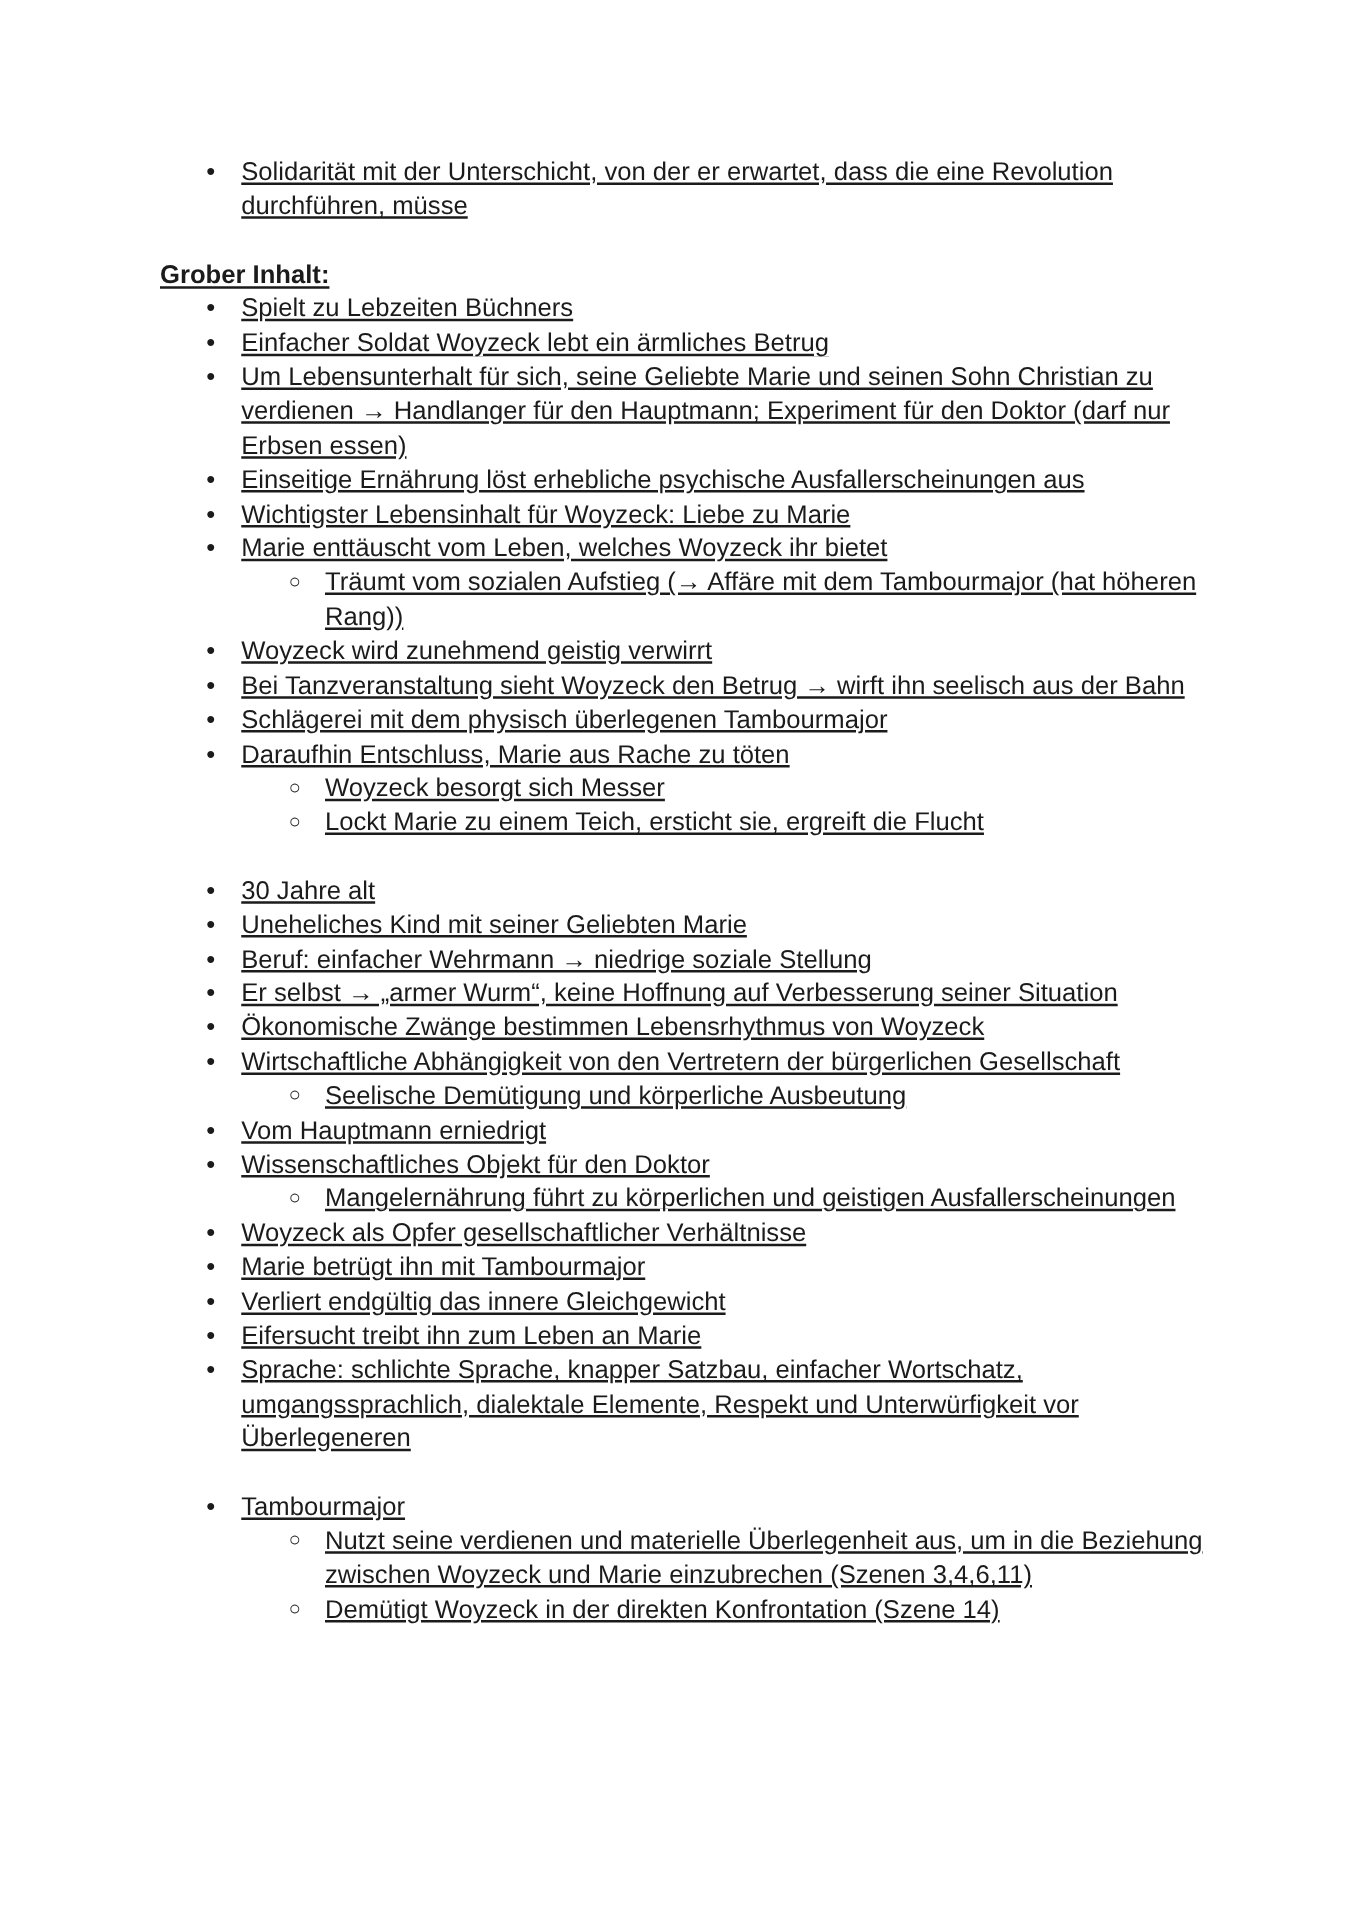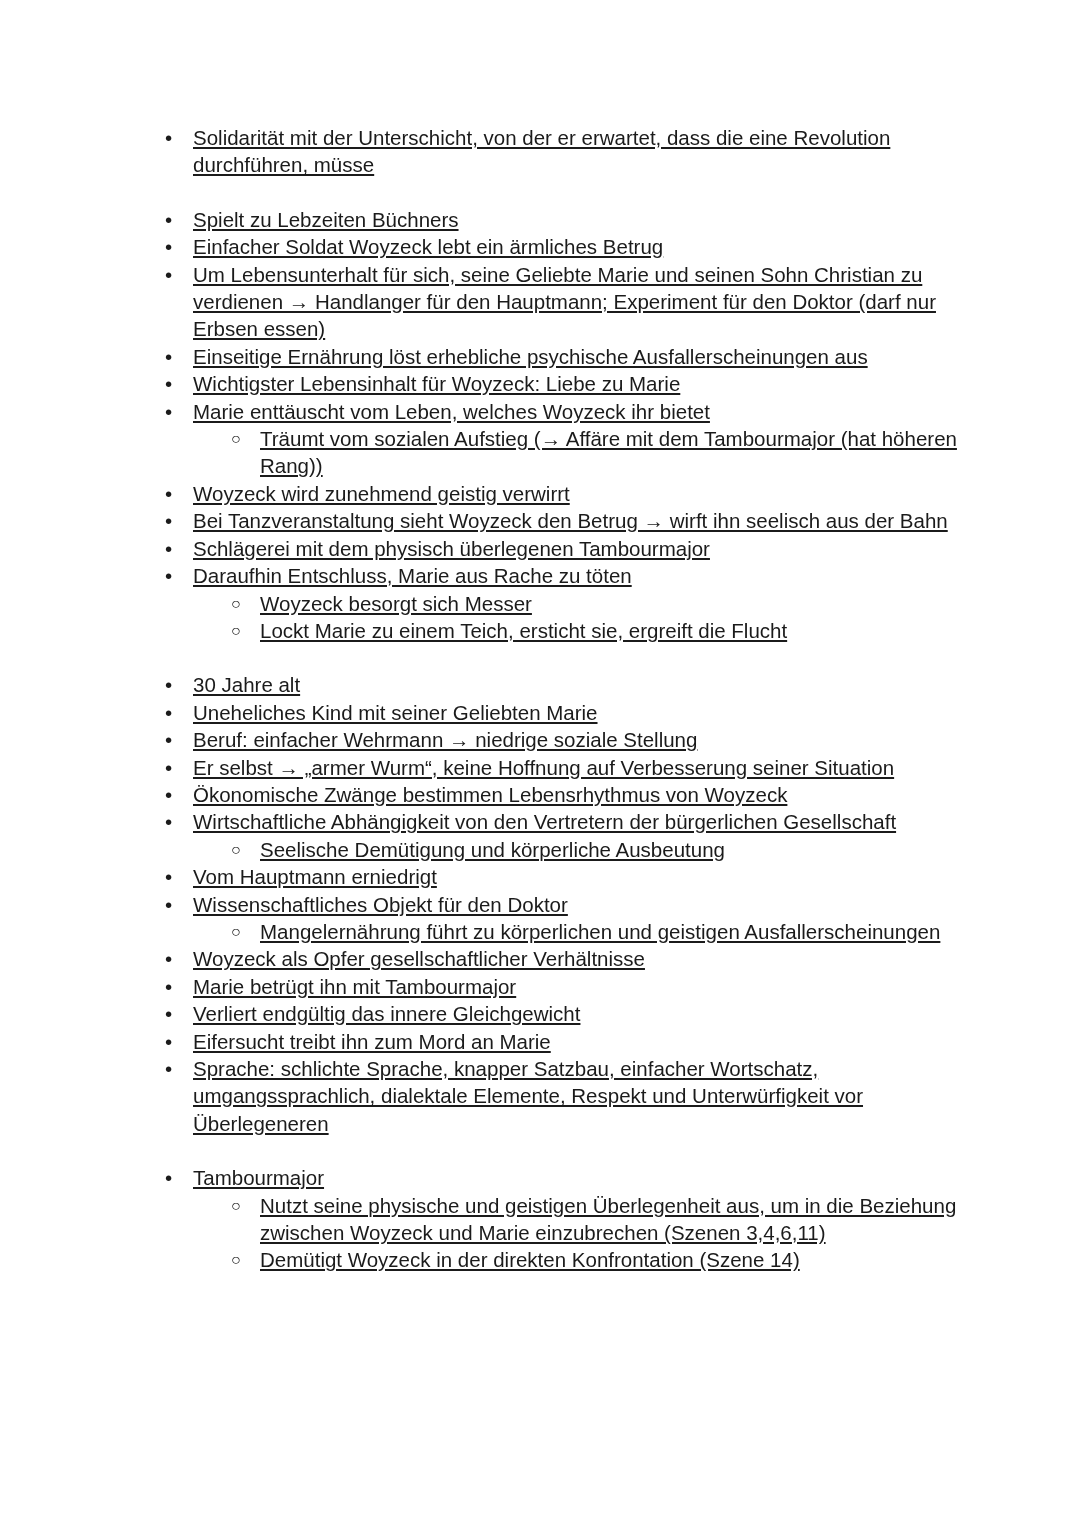--- a/index.html
+++ b/index.html
@@ -62,20 +62,21 @@
 
 <div class="page">
   <div>
       <div class="section">
         <div class="item l1">
           <span class="marker">•</span>
           <span class="text">Solidarität mit der Unterschicht, von der er erwartet, dass die eine Revolution durchführen, müsse</span>
         </div>
       </div>
       <div class="section">
+        <div class="heading">Grober Inhalt:</div>
         <div class="item l1">
           <span class="marker">•</span>
           <span class="text">Spielt zu Lebzeiten Büchners</span>
         </div>
         <div class="item l1">
           <span class="marker">•</span>
           <span class="text">Einfacher Soldat Woyzeck lebt ein ärmliches Betrug</span>
         </div>
         <div class="item l1">
           <span class="marker">•</span>
@@ -170,35 +171,35 @@
         <div class="item l1">
           <span class="marker">•</span>
           <span class="text">Marie betrügt ihn mit Tambourmajor</span>
         </div>
         <div class="item l1">
           <span class="marker">•</span>
           <span class="text">Verliert endgültig das innere Gleichgewicht</span>
         </div>
         <div class="item l1">
           <span class="marker">•</span>
-          <span class="text">Eifersucht treibt ihn zum Mord an Marie</span>
+          <span class="text">Eifersucht treibt ihn zum Leben an Marie</span>
         </div>
         <div class="item l1">
           <span class="marker">•</span>
           <span class="text">Sprache: schlichte Sprache, knapper Satzbau, einfacher Wortschatz, umgangssprachlich, dialektale Elemente, Respekt und Unterwürfigkeit vor Überlegeneren</span>
         </div>
       </div>
       <div class="section">
         <div class="item l1">
           <span class="marker">•</span>
           <span class="text">Tambourmajor</span>
         </div>
         <div class="item l2">
           <span class="marker">○</span>
-          <span class="text">Nutzt seine physische und geistigen Überlegenheit aus, um in die Beziehung zwischen Woyzeck und Marie einzubrechen (Szenen 3,4,6,11)</span>
+          <span class="text">Nutzt seine verdienen und materielle Überlegenheit aus, um in die Beziehung zwischen Woyzeck und Marie einzubrechen (Szenen 3,4,6,11)</span>
         </div>
         <div class="item l2">
           <span class="marker">○</span>
           <span class="text">Demütigt Woyzeck in der direkten Konfrontation (Szene 14)</span>
         </div>
       </div>
     </div>
 </div>
 
 </body></html>

